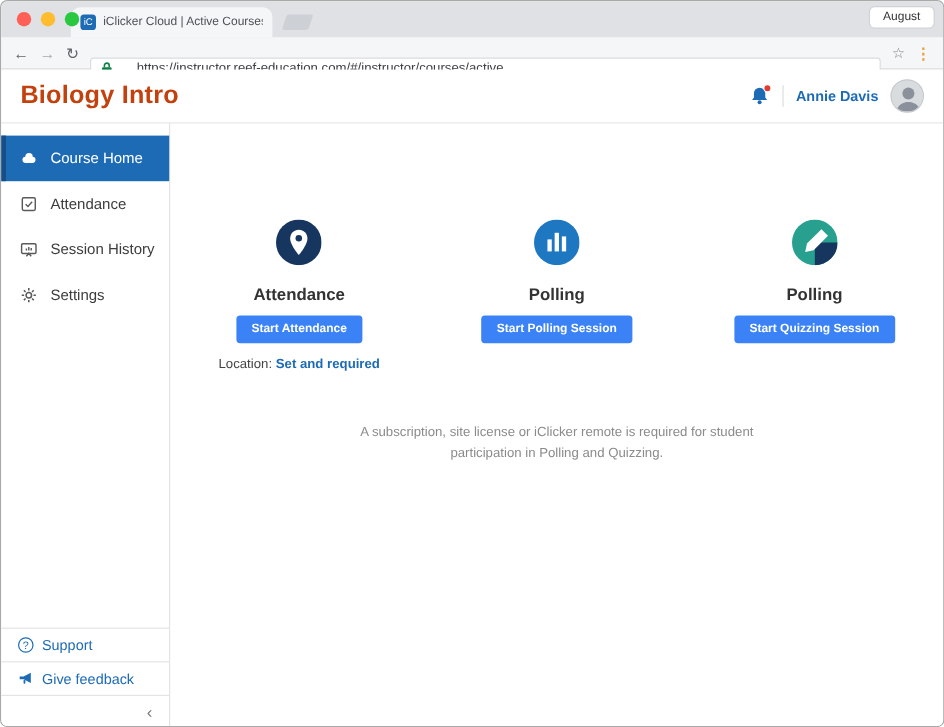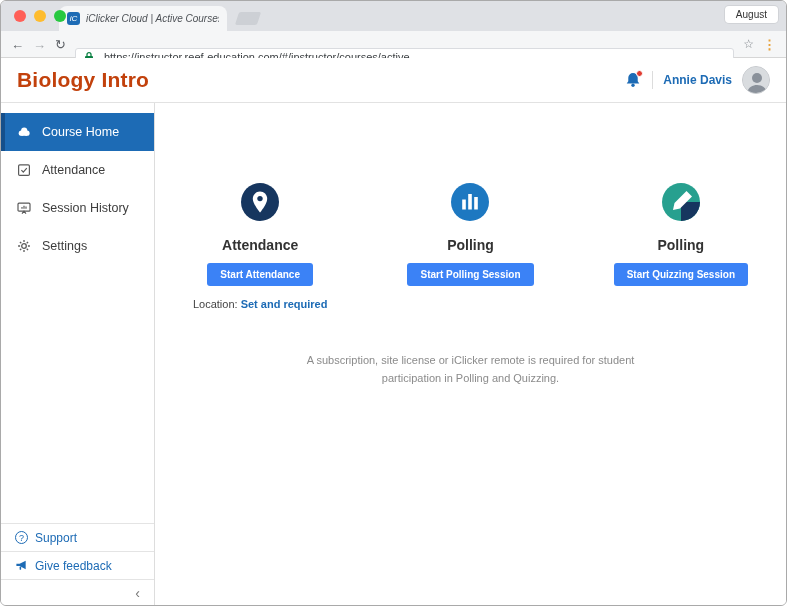--- a/index.html
+++ b/index.html
@@ -8,54 +8,54 @@
 
   .window { width: 787px; height: 606px; border: 1px solid #a9a9a9; border-radius: 6px;
             overflow: hidden; display: flex; flex-direction: column; background:#fff; }
 
   
   .chrome-top { height: 30px; background: #dfe1e5; display: flex; align-items: flex-end; position: relative; flex: 0 0 auto; }
   .traffic { display: flex; gap: 8px; position: absolute; left: 13px; top: 9px; }
   .light { width: 12px; height: 12px; border-radius: 50%; }
   .light.red { background: #ff5f57; } .light.yellow { background: #febc2e; } .light.green { background: #28c840; }
   .tab { margin-left: 58px; height: 25px; width: 168px; background: #f5f6f7; border-radius: 8px 8px 0 0;
-         display: flex; align-items: center; padding: 0 8px; gap: 6px; font-style: italic; }
+         display: flex; align-items: center; padding: 0 8px; gap: 6px; }
   .favicon { width: 13px; height: 13px; border-radius: 3px; background: #1d6bb5; color: #fff; font-size: 8px;
              display: flex; align-items: center; justify-content: center; flex: 0 0 auto; }
   .tab-title { font-size: 10px; color: #4d5156; white-space: nowrap; overflow: hidden; }
   .newtab { width: 22px; height: 13px; background: #cdd0d5; margin: 0 0 6px 10px; border-radius: 2px; transform: skewX(-18deg); }
   .august-btn { position: absolute; right: 8px; top: 5px; background: #fff; border-radius: 4px; padding: 3px 11px;
                 font-size: 10px; color: #333; box-shadow: 0 0 0 1px rgba(0,0,0,0.06); }
 
   .chrome-nav { height: 27px; background: #f5f6f7; border-bottom: 1px solid #d6d6d6; display: flex;
                 align-items: center; padding: 0 10px; gap: 9px; flex: 0 0 auto; }
   .nav-glyph { font-size: 13px; color: #5f6368; line-height: 1; }
   .nav-glyph.dim { color: #a6a9ad; }
   .urlbar { flex: 1; height: 19px; background: #fff; border: 1px solid #dadce0; border-radius: 3px;
-            display: flex; align-items: center; padding: 0 8px; gap: 10px; margin-top: 26px; }
+            display: flex; align-items: center; padding: 0 8px; gap: 20px; margin-top: 26px; }
   .url-text { font-size: 11px; color: #3c4043; white-space: nowrap; overflow: hidden; }
   .star { font-size: 12px; color: #80868b; }
   .menu-dots { font-size: 13px; color: #e8a33d; font-weight: bold; }
 
   
   .page-header { height: 45px; background: #fff; border-bottom: 1px solid #e2e2e2; display: flex;
                  align-items: center; padding: 0 16px; flex: 0 0 auto; }
   .page-title { font-size: 21px; font-weight: bold; color: #c2410c; letter-spacing: .2px; }
   .header-right { margin-left: auto; display: flex; align-items: center; gap: 10px; }
   .bell-wrap { position: relative; width: 18px; height: 18px; color: #1d6bb5; }
   .bell-dot { position: absolute; top: -1px; right: -1px; width: 7px; height: 7px; border-radius: 50%;
               background: #e03c31; border: 1px solid #fff; }
   .hdr-divider { width: 1px; height: 18px; background: #dcdcdc; }
   .user-name { font-size: 12px; font-weight: bold; color: #1d6bb5; }
   .avatar { width: 28px; height: 28px; border-radius: 50%; background: #d7dade; overflow: hidden;
             border: 1px solid #c6c9cd; }
 
   
   .page-body { flex: 1; display: flex; min-height: 0; }
-  .sidebar { width: 154px; border-right: 1px solid #ddd; display: flex; flex-direction: column; background: #fff; }
+  .sidebar { width: 141px; border-right: 1px solid #ddd; display: flex; flex-direction: column; background: #fff; }
   .sidebar-top { padding-top: 10px; }
   .nav-item { height: 38px; display: flex; align-items: center; gap: 10px; padding-left: 15px;
               font-size: 12.5px; color: #3d3d3d; cursor: pointer; }
   .nav-item .ic { width: 16px; height: 16px; color: #5a5a5a; flex: 0 0 auto; }
   .nav-item.active { background: #1d6bb5; color: #fff; border-left: 4px solid #144f8b; padding-left: 11px; }
   .nav-item.active .ic { color: #fff; }
 
   .sidebar-footer { margin-top: auto; }
   .footer-item { height: 28px; border-top: 1px solid #e4e4e4; display: flex; align-items: center; gap: 7px;
                  padding-left: 14px; font-size: 12px; color: #1d6bb5; cursor: pointer; }

